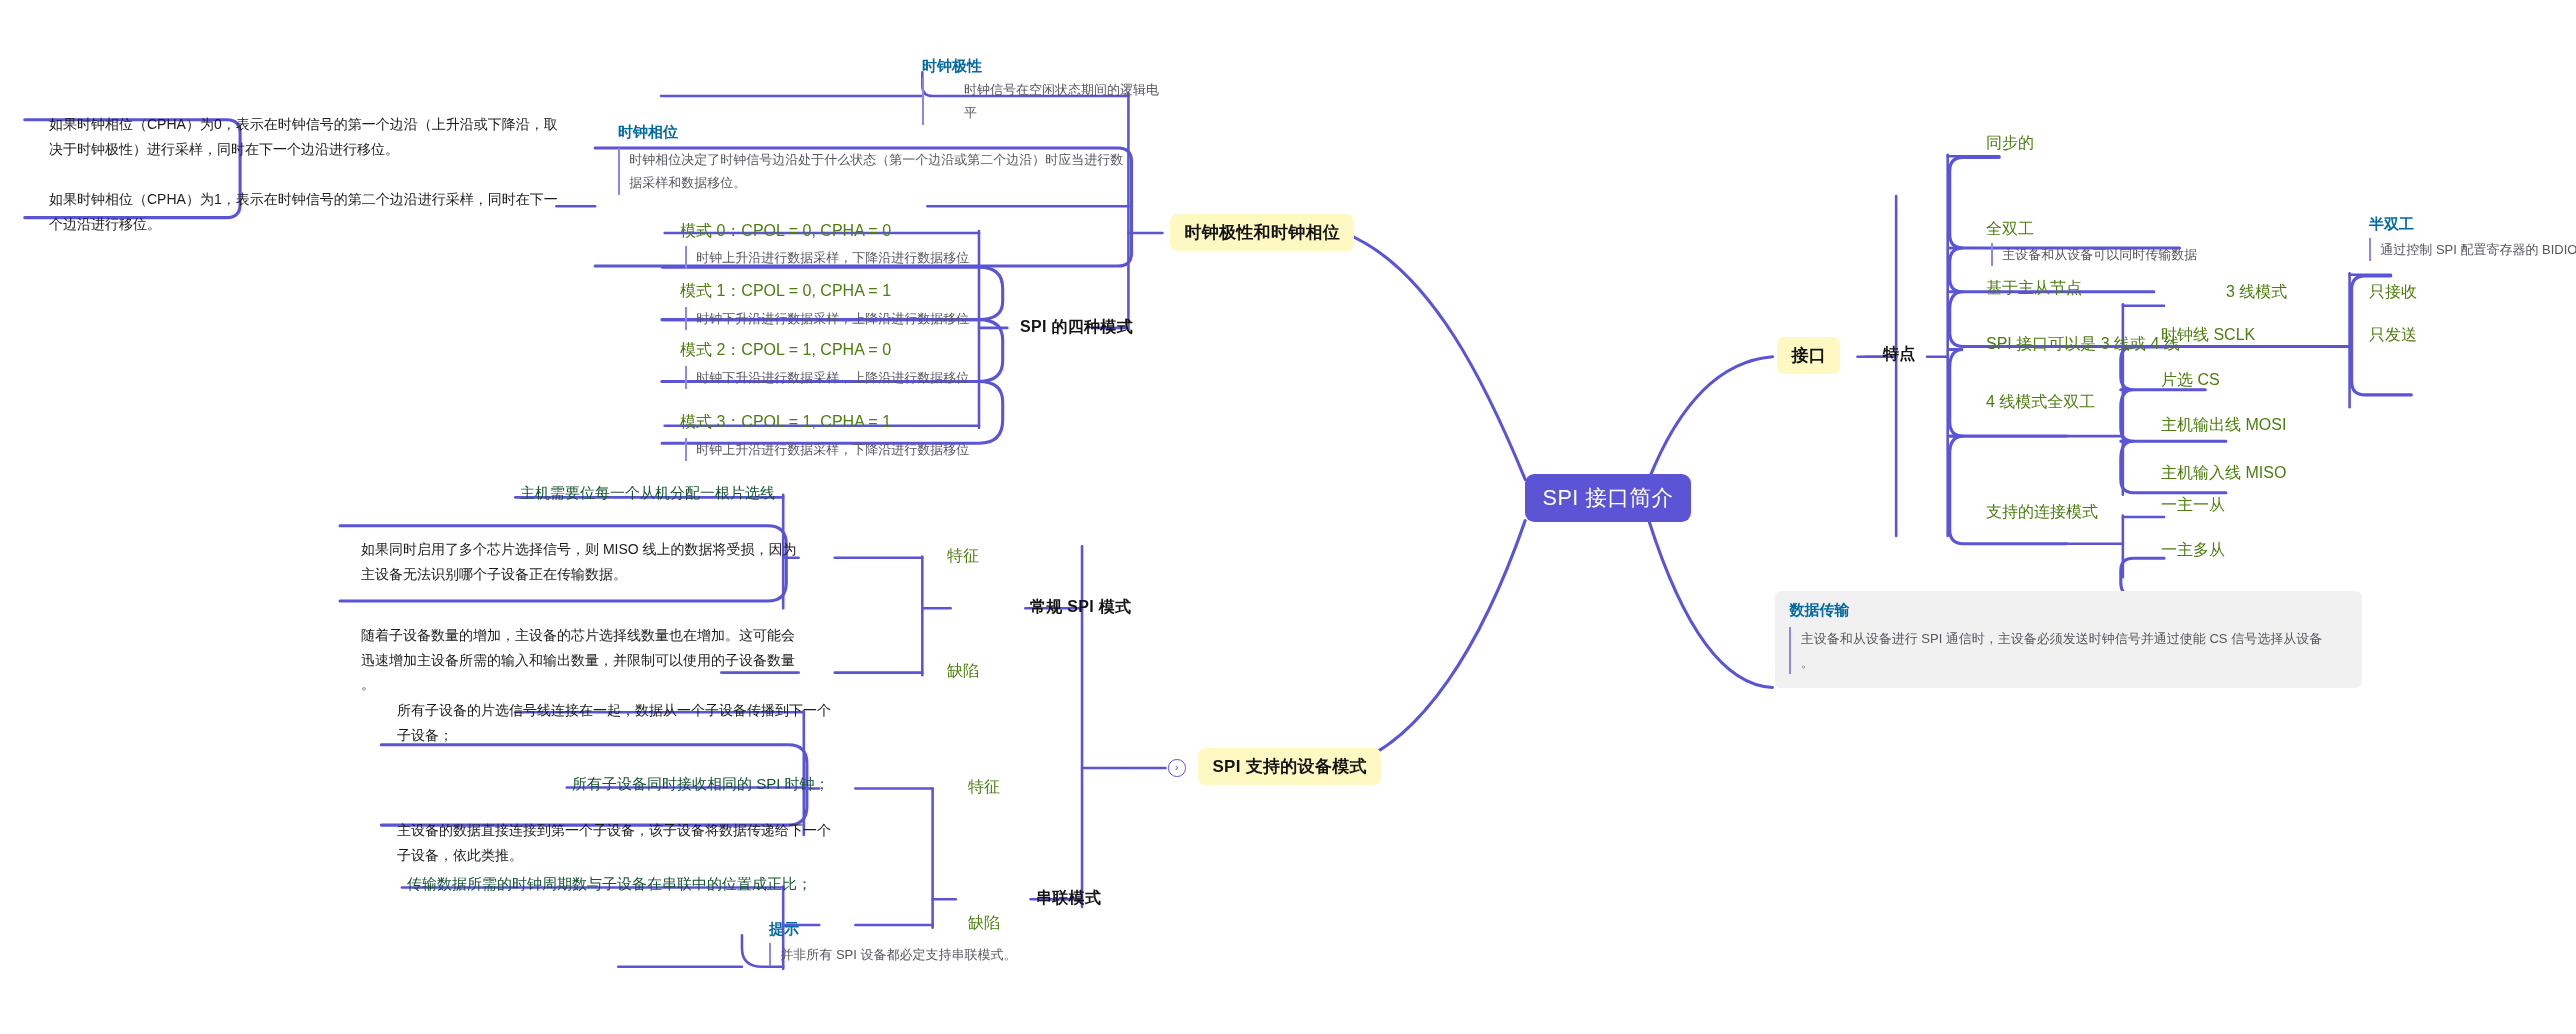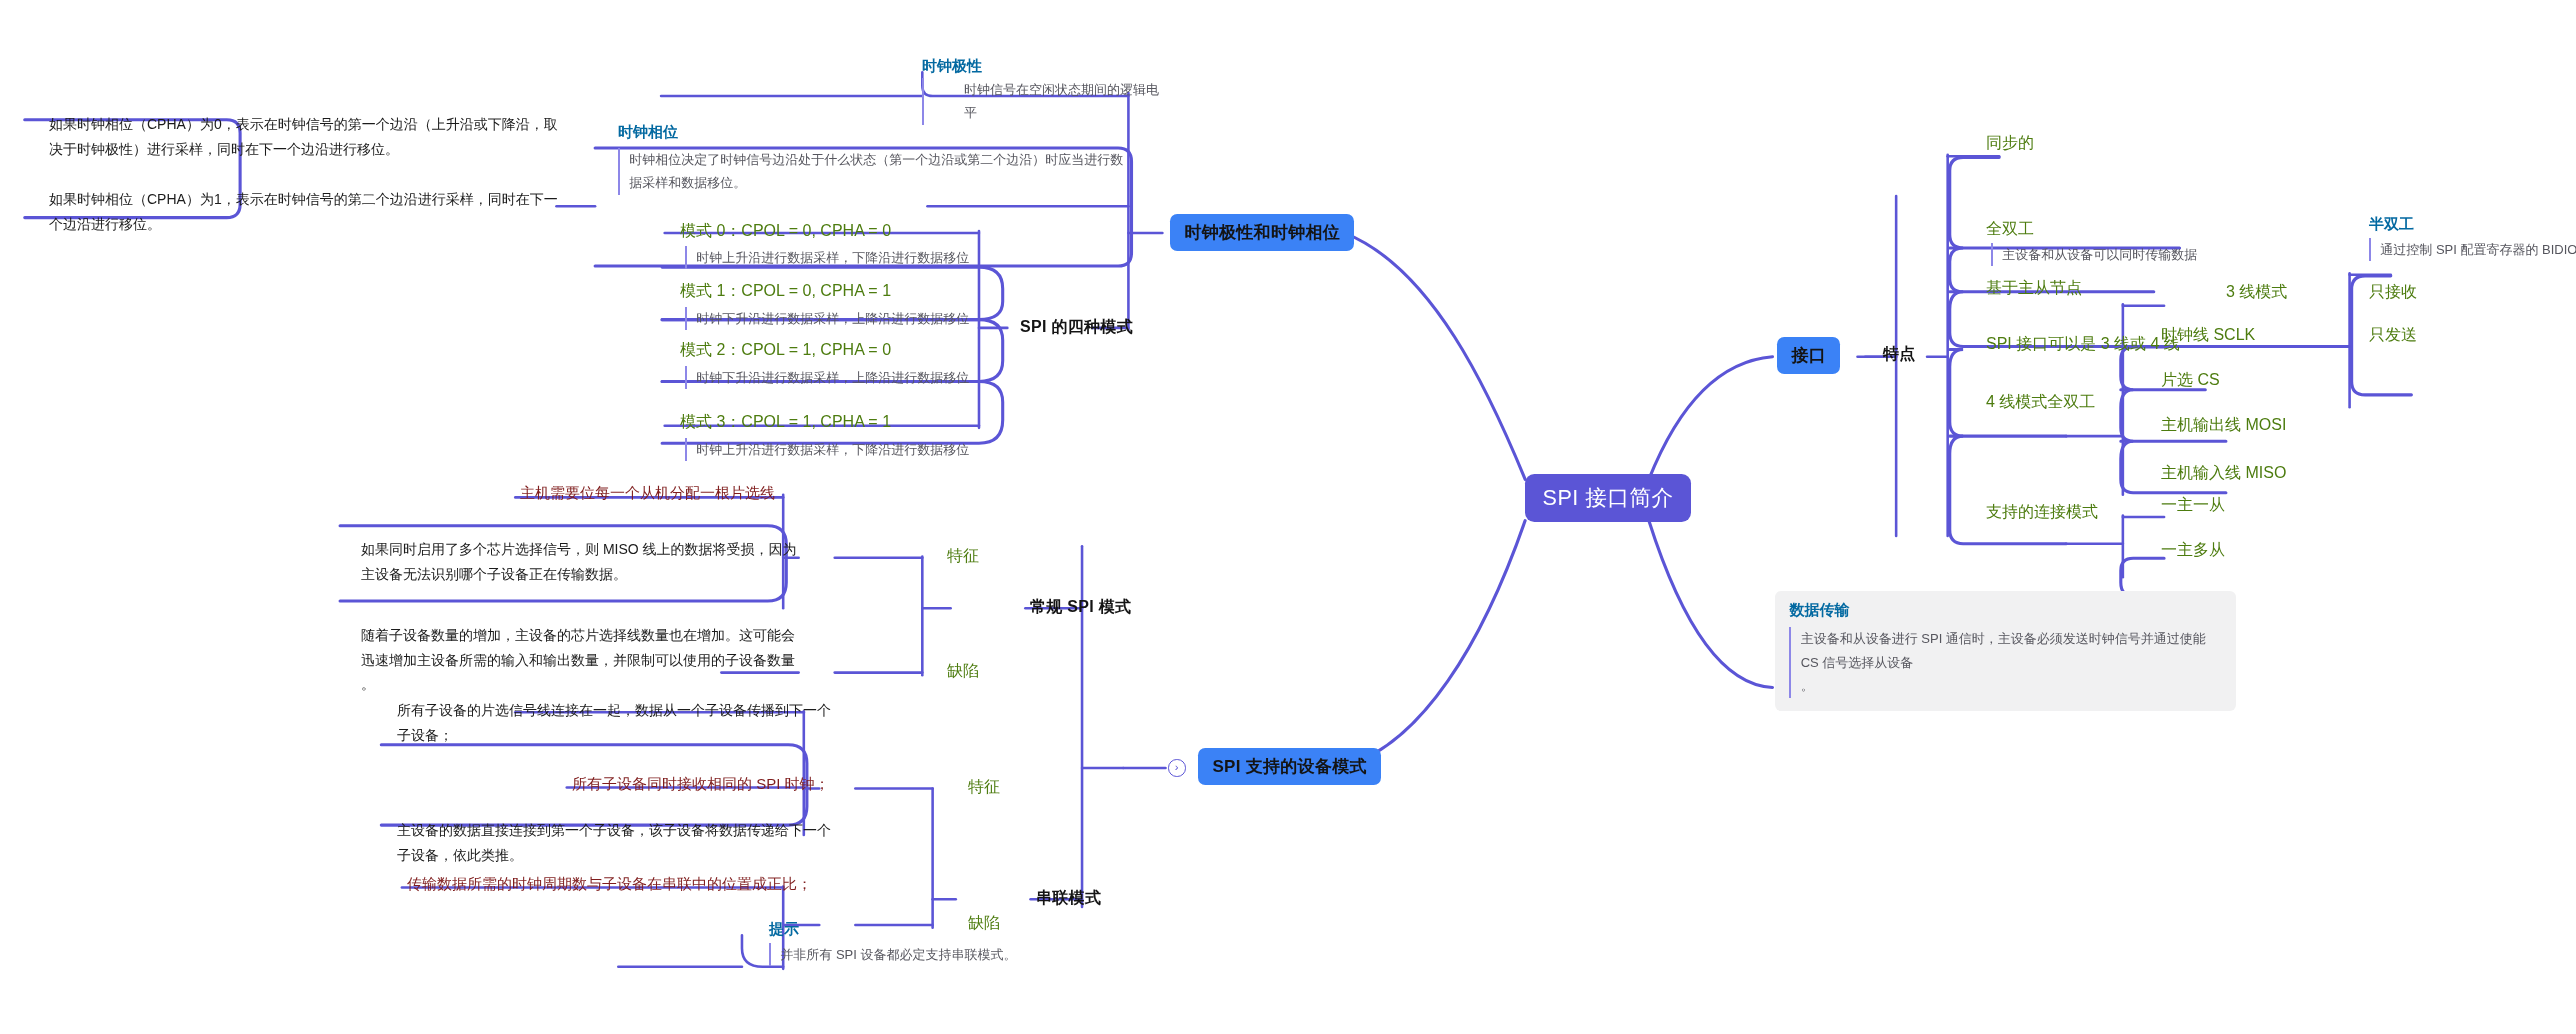--- a/index.html
+++ b/index.html
@@ -32,21 +32,21 @@
     padding: 9.3px 17.5px;
     font-size: 21.6px;
     font-weight: 400;
     letter-spacing: 0.5px;
     white-space: nowrap;
   }
 
   
   .chip {
     position: absolute;
-    background: #3b82f6;
+    background: #fef9c3;
     border-radius: 7.2px;
     padding: 7.2px 14.4px;
     font-size: 17px;
     font-weight: bold;
     color: #141414;
     white-space: nowrap;
     letter-spacing: 0.3px;
   }
 
   
@@ -63,21 +63,21 @@
     position: absolute;
     font-size: 16px;
     font-weight: 400;
     color: #4d7c0f;
     white-space: nowrap;
   }
   .label-sm {
     position: absolute;
     font-size: 15px;
     font-weight: 400;
-    color: #7f1d1d;
+    color: #14532d;
     white-space: nowrap;
   }
 
   
   .para {
     position: absolute;
     font-size: 14px;
     font-weight: 400;
     color: #1b1b1b;
     line-height: 1.75;
@@ -342,20 +342,20 @@
   <div class="label" style="left:1986px; top:392px;">4 线模式全双工</div>
   <div class="label" style="left:2161px; top:325px;">时钟线 SCLK</div>
   <div class="label" style="left:2161px; top:370px;">片选 CS</div>
   <div class="label" style="left:2161px; top:415px;">主机输出线 MOSI</div>
   <div class="label" style="left:2161px; top:463px;">主机输入线 MISO</div>
 
   <div class="label" style="left:1986px; top:502px;">支持的连接模式</div>
   <div class="label" style="left:2161px; top:495px;">一主一从</div>
   <div class="label" style="left:2161px; top:540px;">一主多从</div>
 
-  <div class="card" style="left:1775px; top:591px; width:461px;">
+  <div class="card" style="left:1775px; top:591px; width:587px;">
     <div class="note-title">数据传输</div>
     <div class="note">主设备和从设备进行 SPI 通信时，主设备必须发送时钟信号并通过使能 CS 信号选择从设备
 。</div>
   </div>
 
 </div>
 
 
 </body></html>

